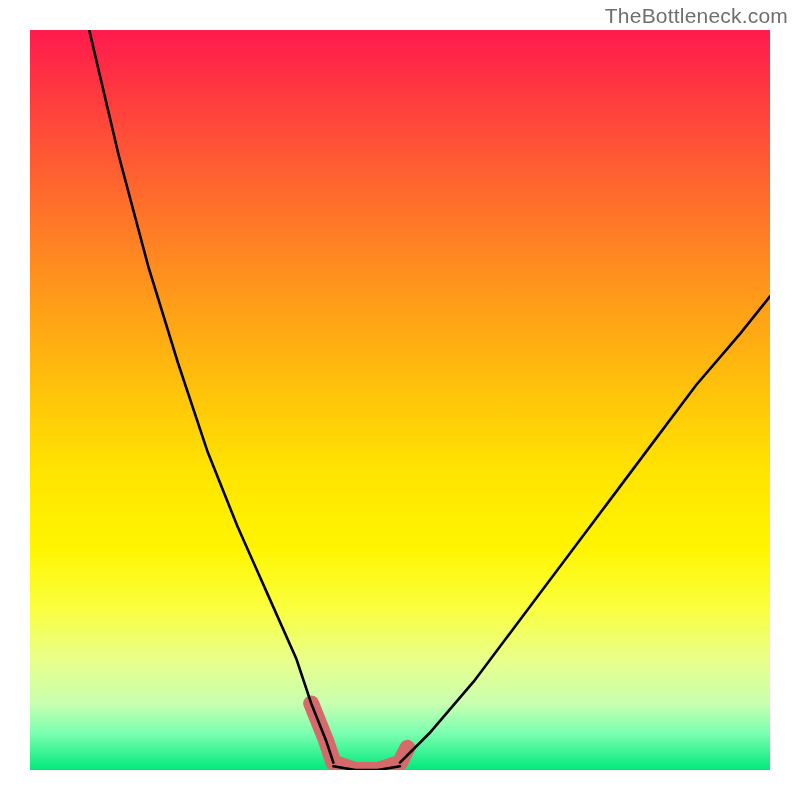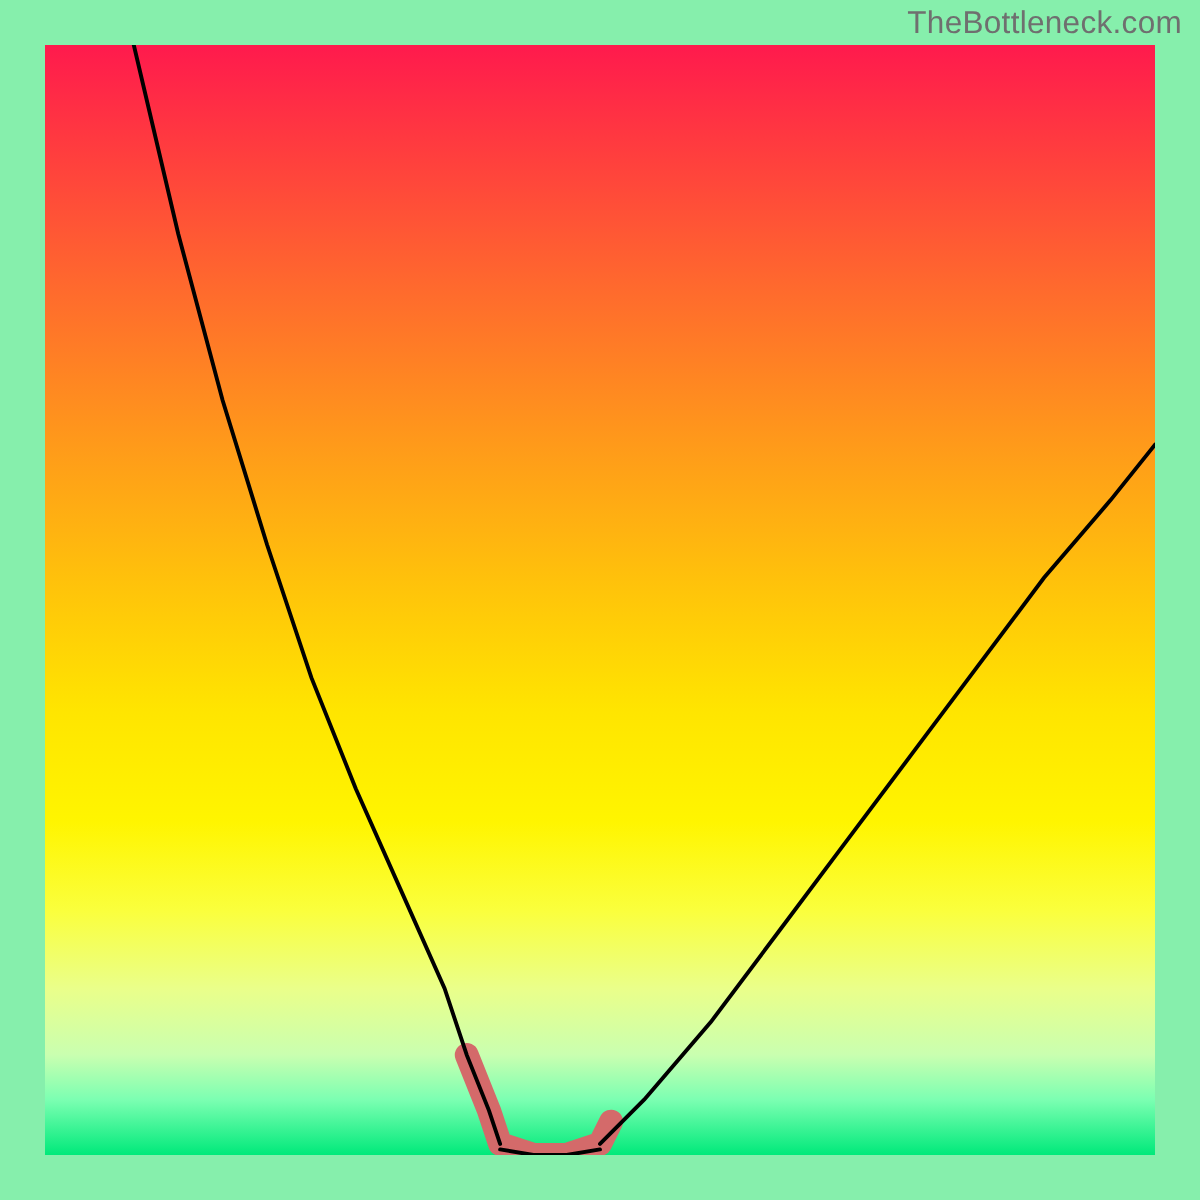--- a/index.html
+++ b/index.html
@@ -8,21 +8,21 @@
     width: 800px;
     height: 800px;
     background: #000;
     overflow: hidden;
     font-family: Arial, Helvetica, sans-serif;
   }
   .frame {
     position: absolute;
     left: 0; top: 0;
     width: 800px; height: 800px;
-    background: #86efac;
+    background: #ffffff;
   }
   .plot {
     position: absolute;
     left: 30px;
     top: 30px;
     width: 740px;
     height: 740px;
     background: linear-gradient(to bottom,
       #ff1a4d 0%,
       #ff3b3f 9%,

